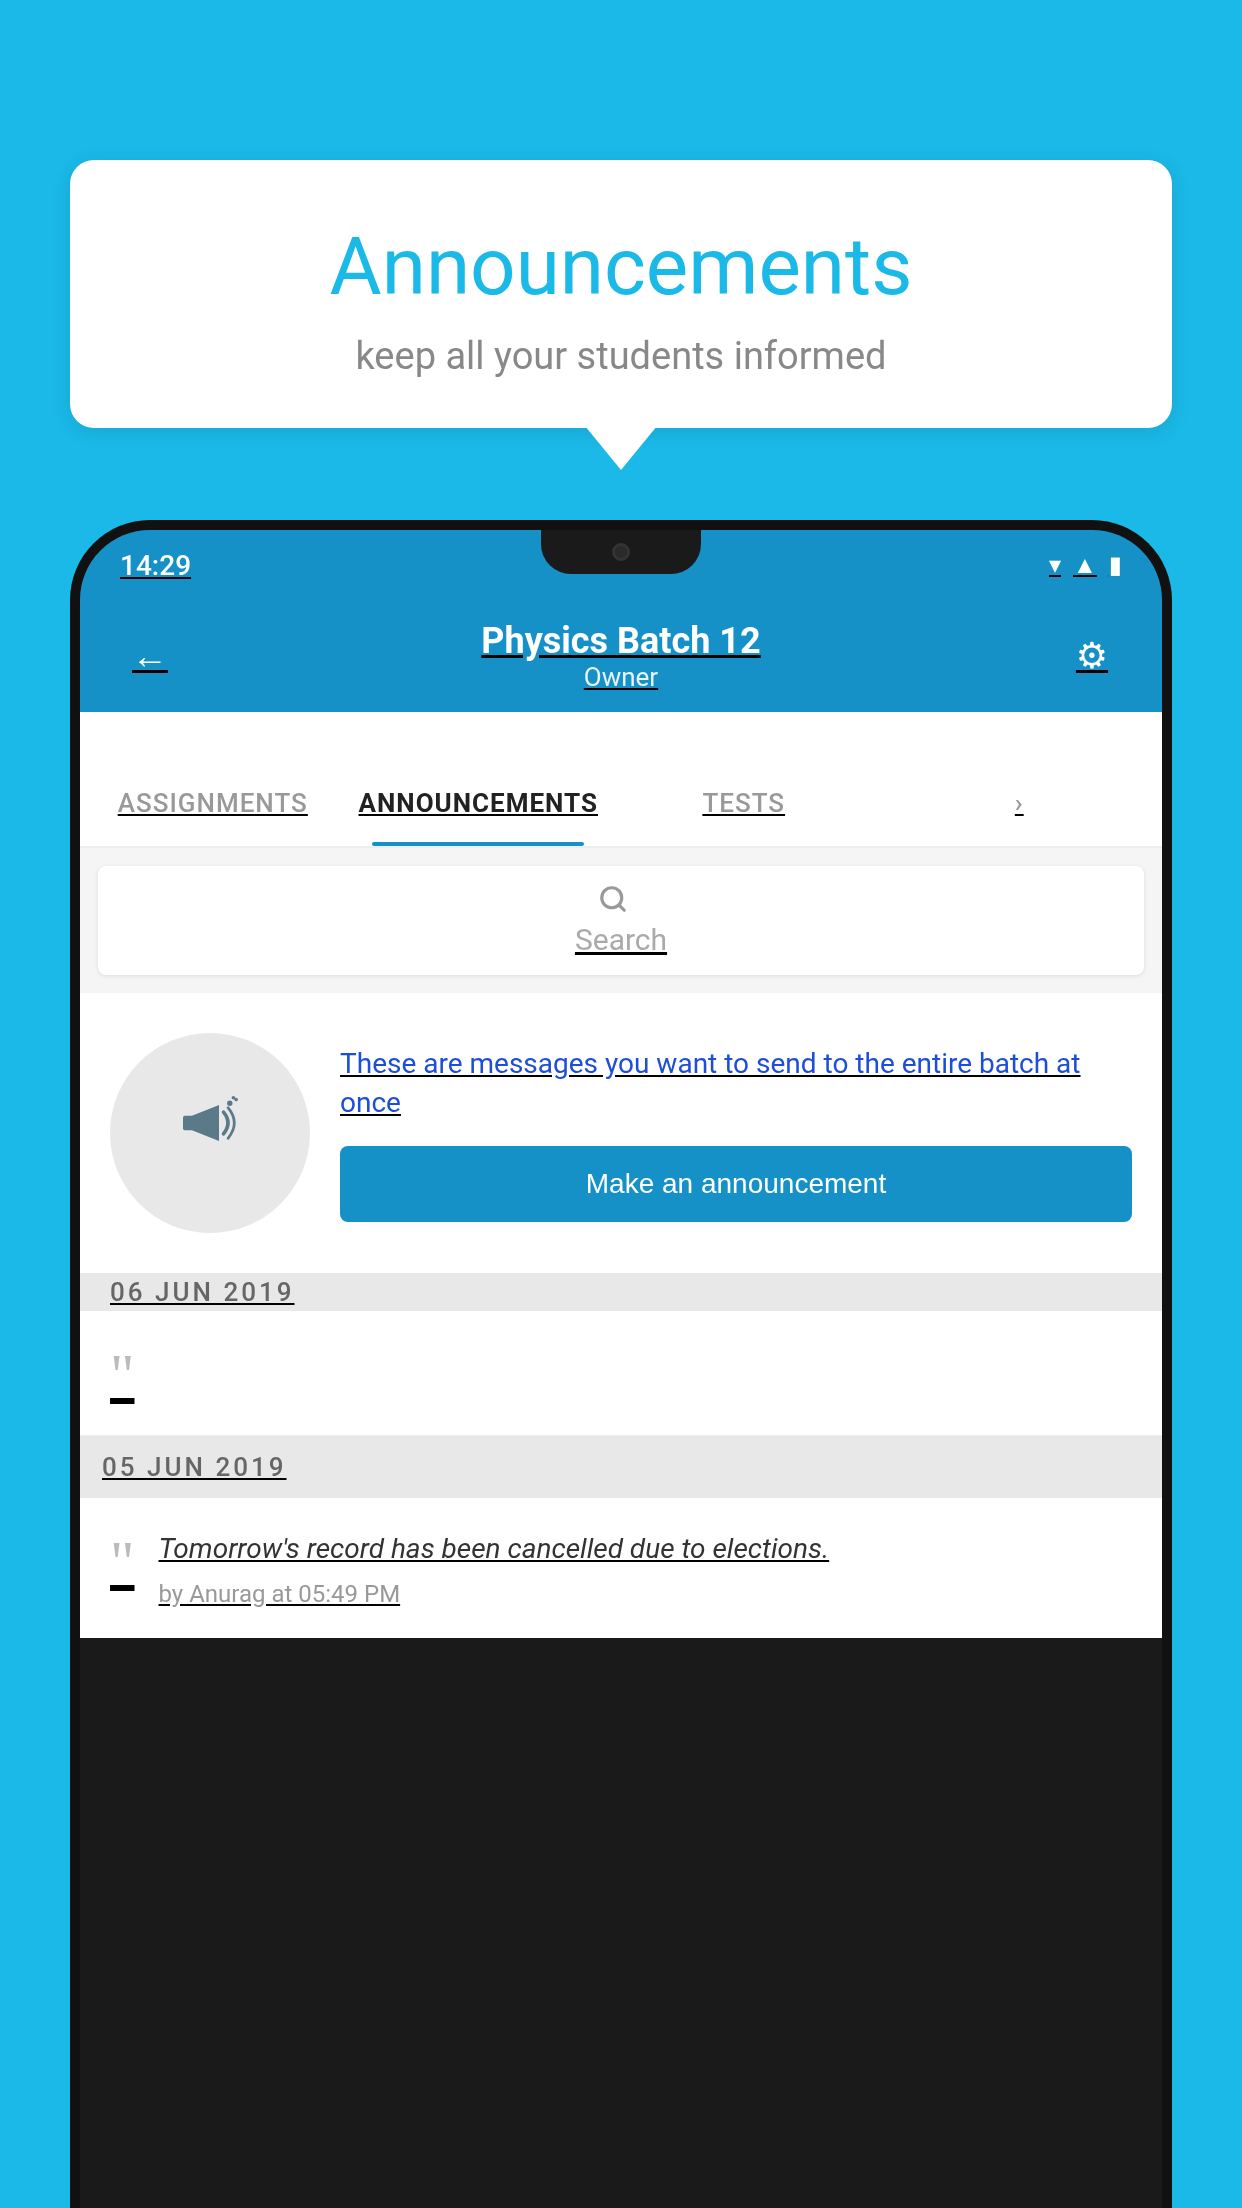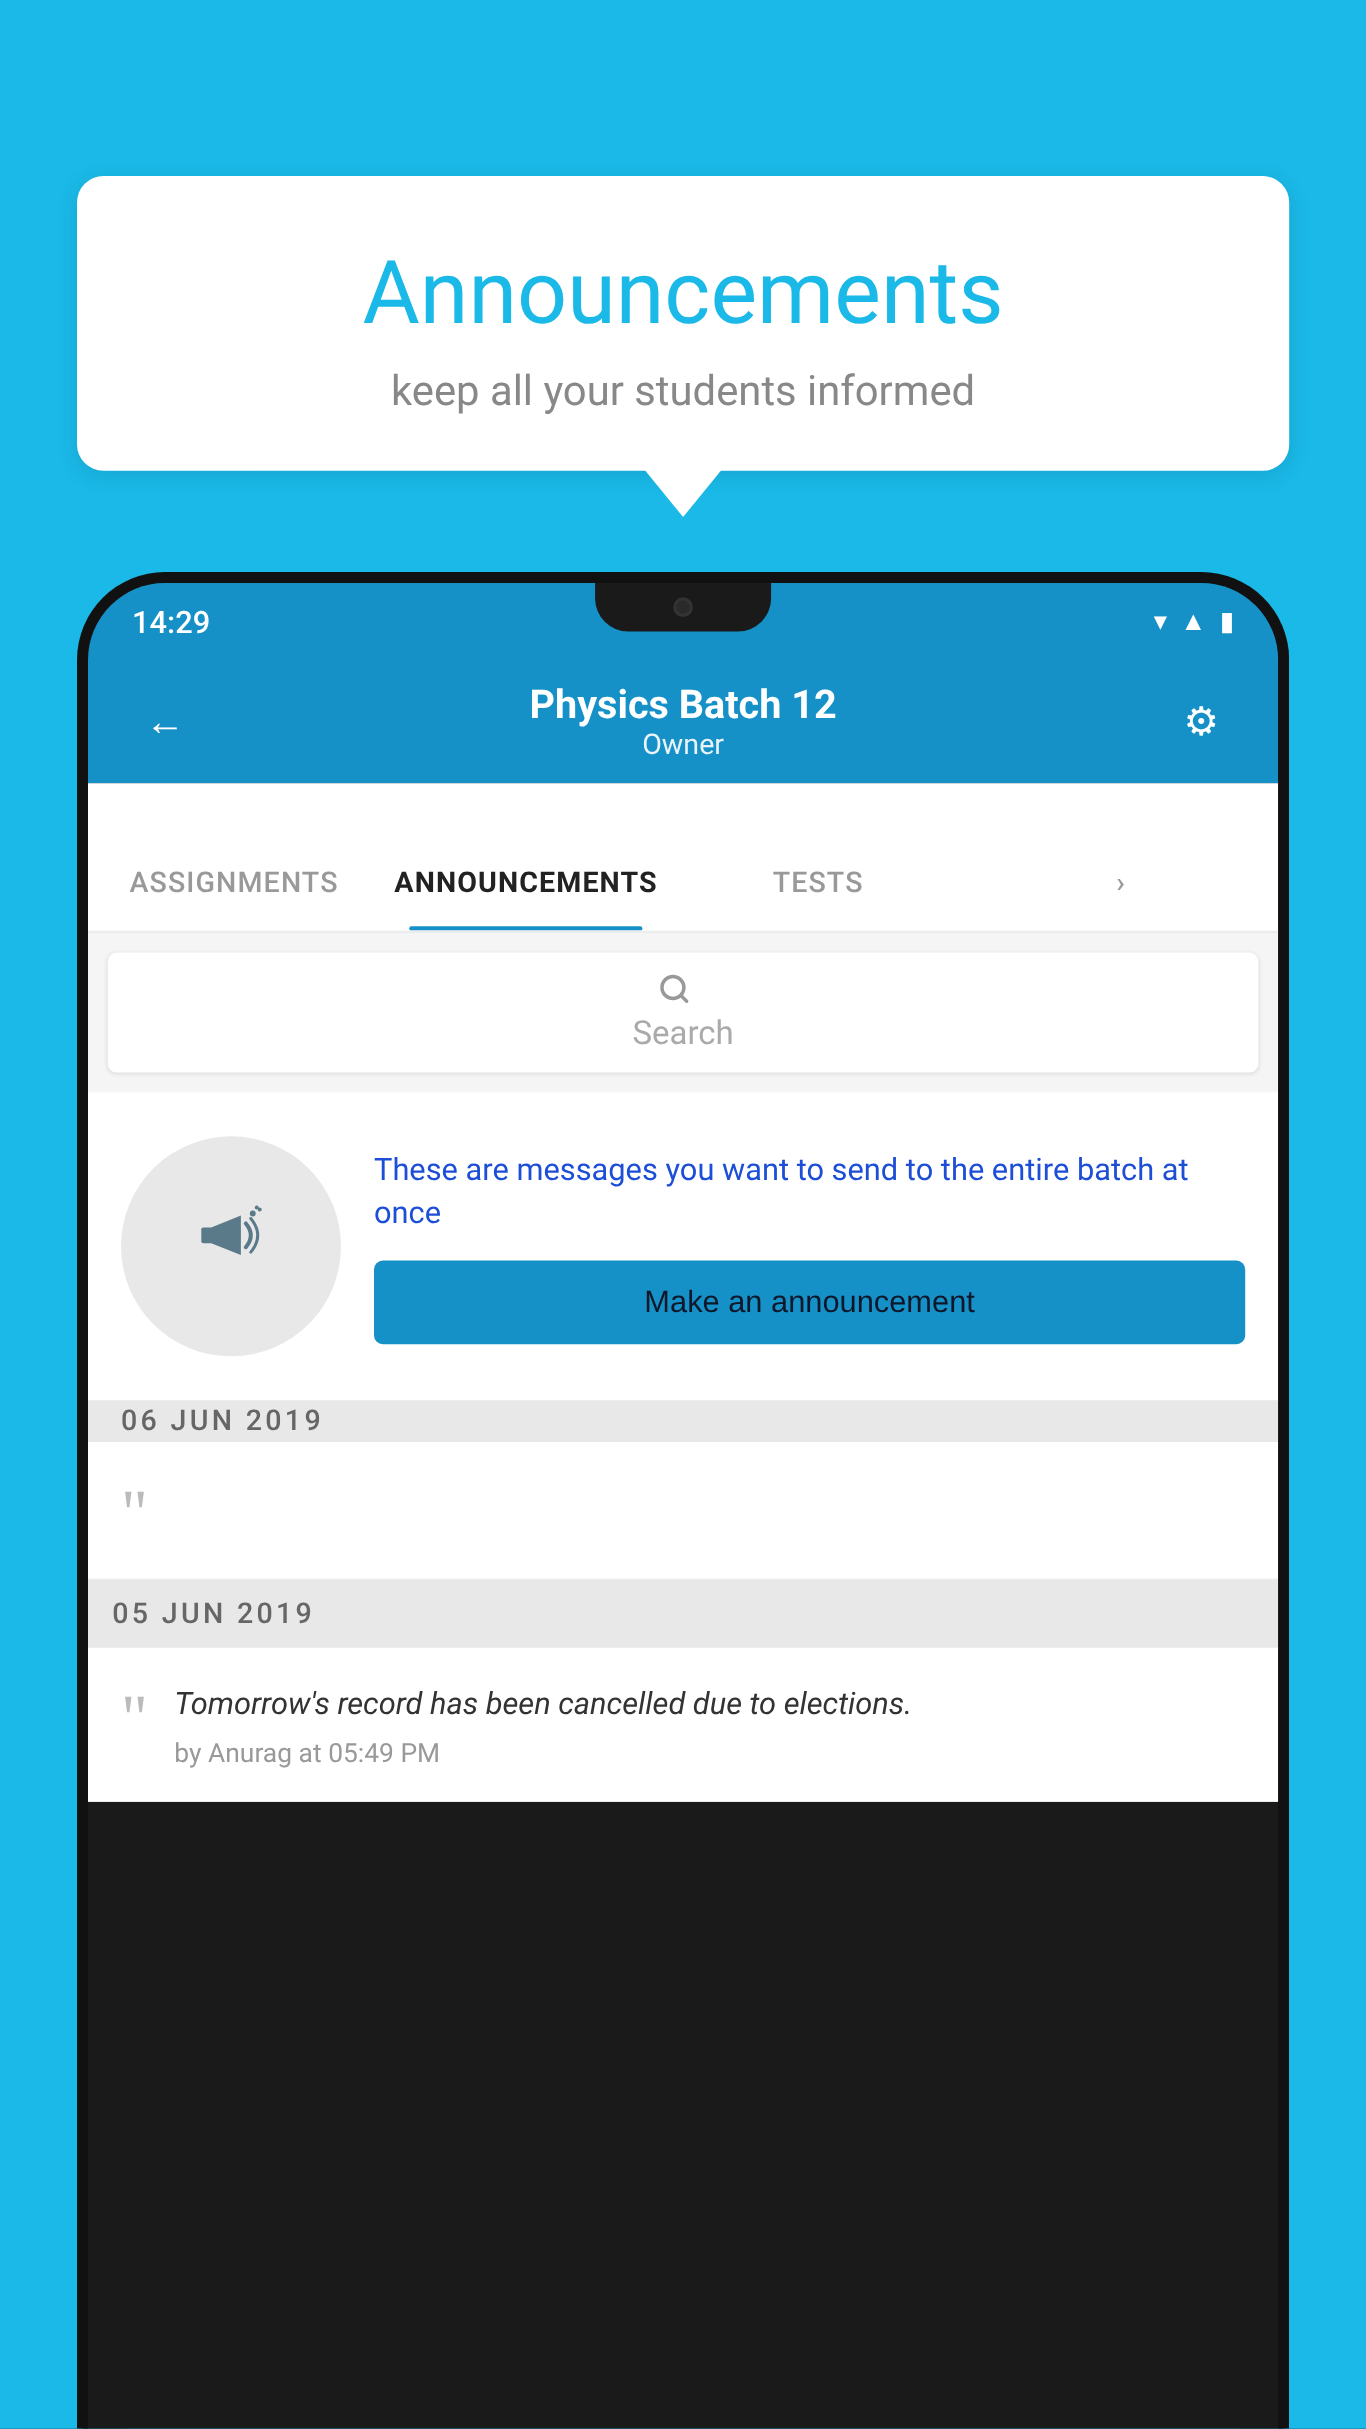--- a/index.html
+++ b/index.html
@@ -53,20 +53,21 @@
       position: absolute;
       top: 520px;
       left: 70px;
       right: 70px;
       bottom: 0;
       background: #1a1a1a;
       border-radius: 80px 80px 0 0;
       overflow: hidden;
       border: 10px solid #111;
       border-bottom: none;
+      text-decoration: underline;
     }
 
     
     .phone-status-bar {
       background: #1591c7;
       height: 70px;
       display: flex;
       align-items: center;
       justify-content: space-between;
       padding: 0 40px;
@@ -234,21 +235,21 @@
       flex: 1;
     }
     .promo-text {
       color: #1d4ed8;
       font-size: 28px;
       line-height: 1.4;
       margin-bottom: 24px;
     }
     .make-announcement-btn {
       background: #1591c7;
-      color: #0f172a;
+      color: #ffffff;
       border: none;
       border-radius: 8px;
       padding: 22px 36px;
       font-size: 28px;
       font-weight: 500;
       cursor: pointer;
       width: 100%;
       text-align: center;
     }
 

